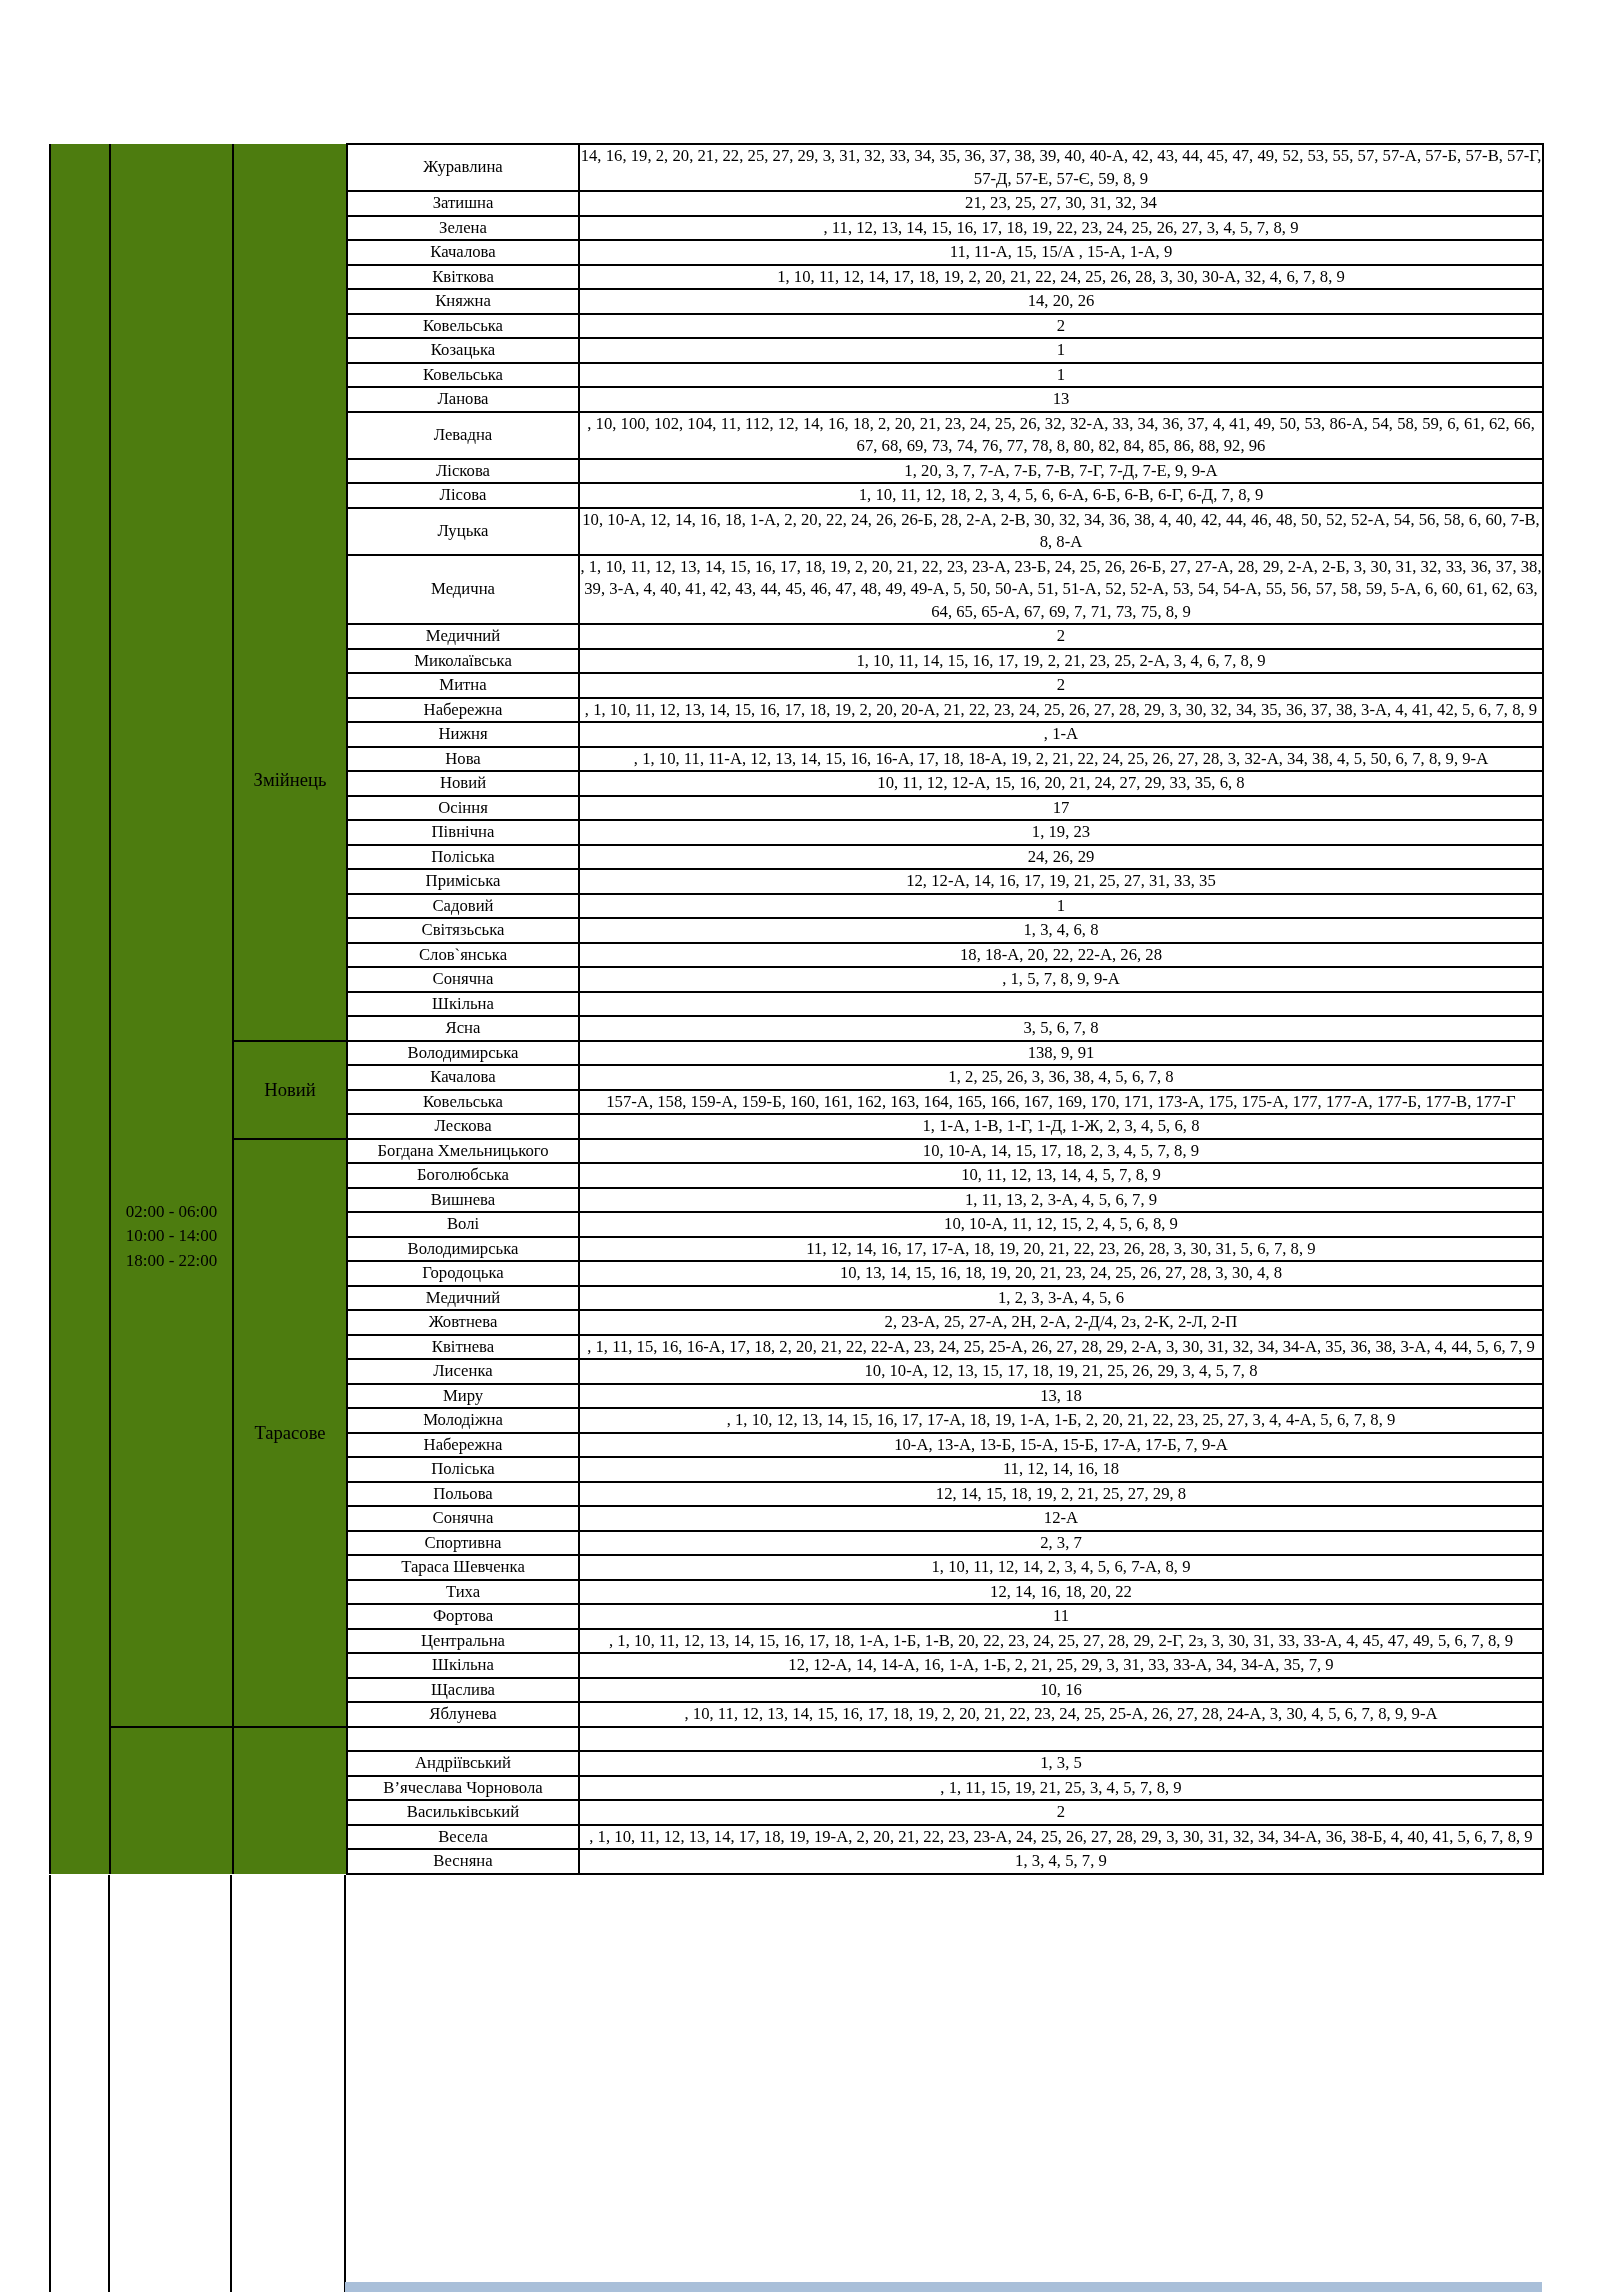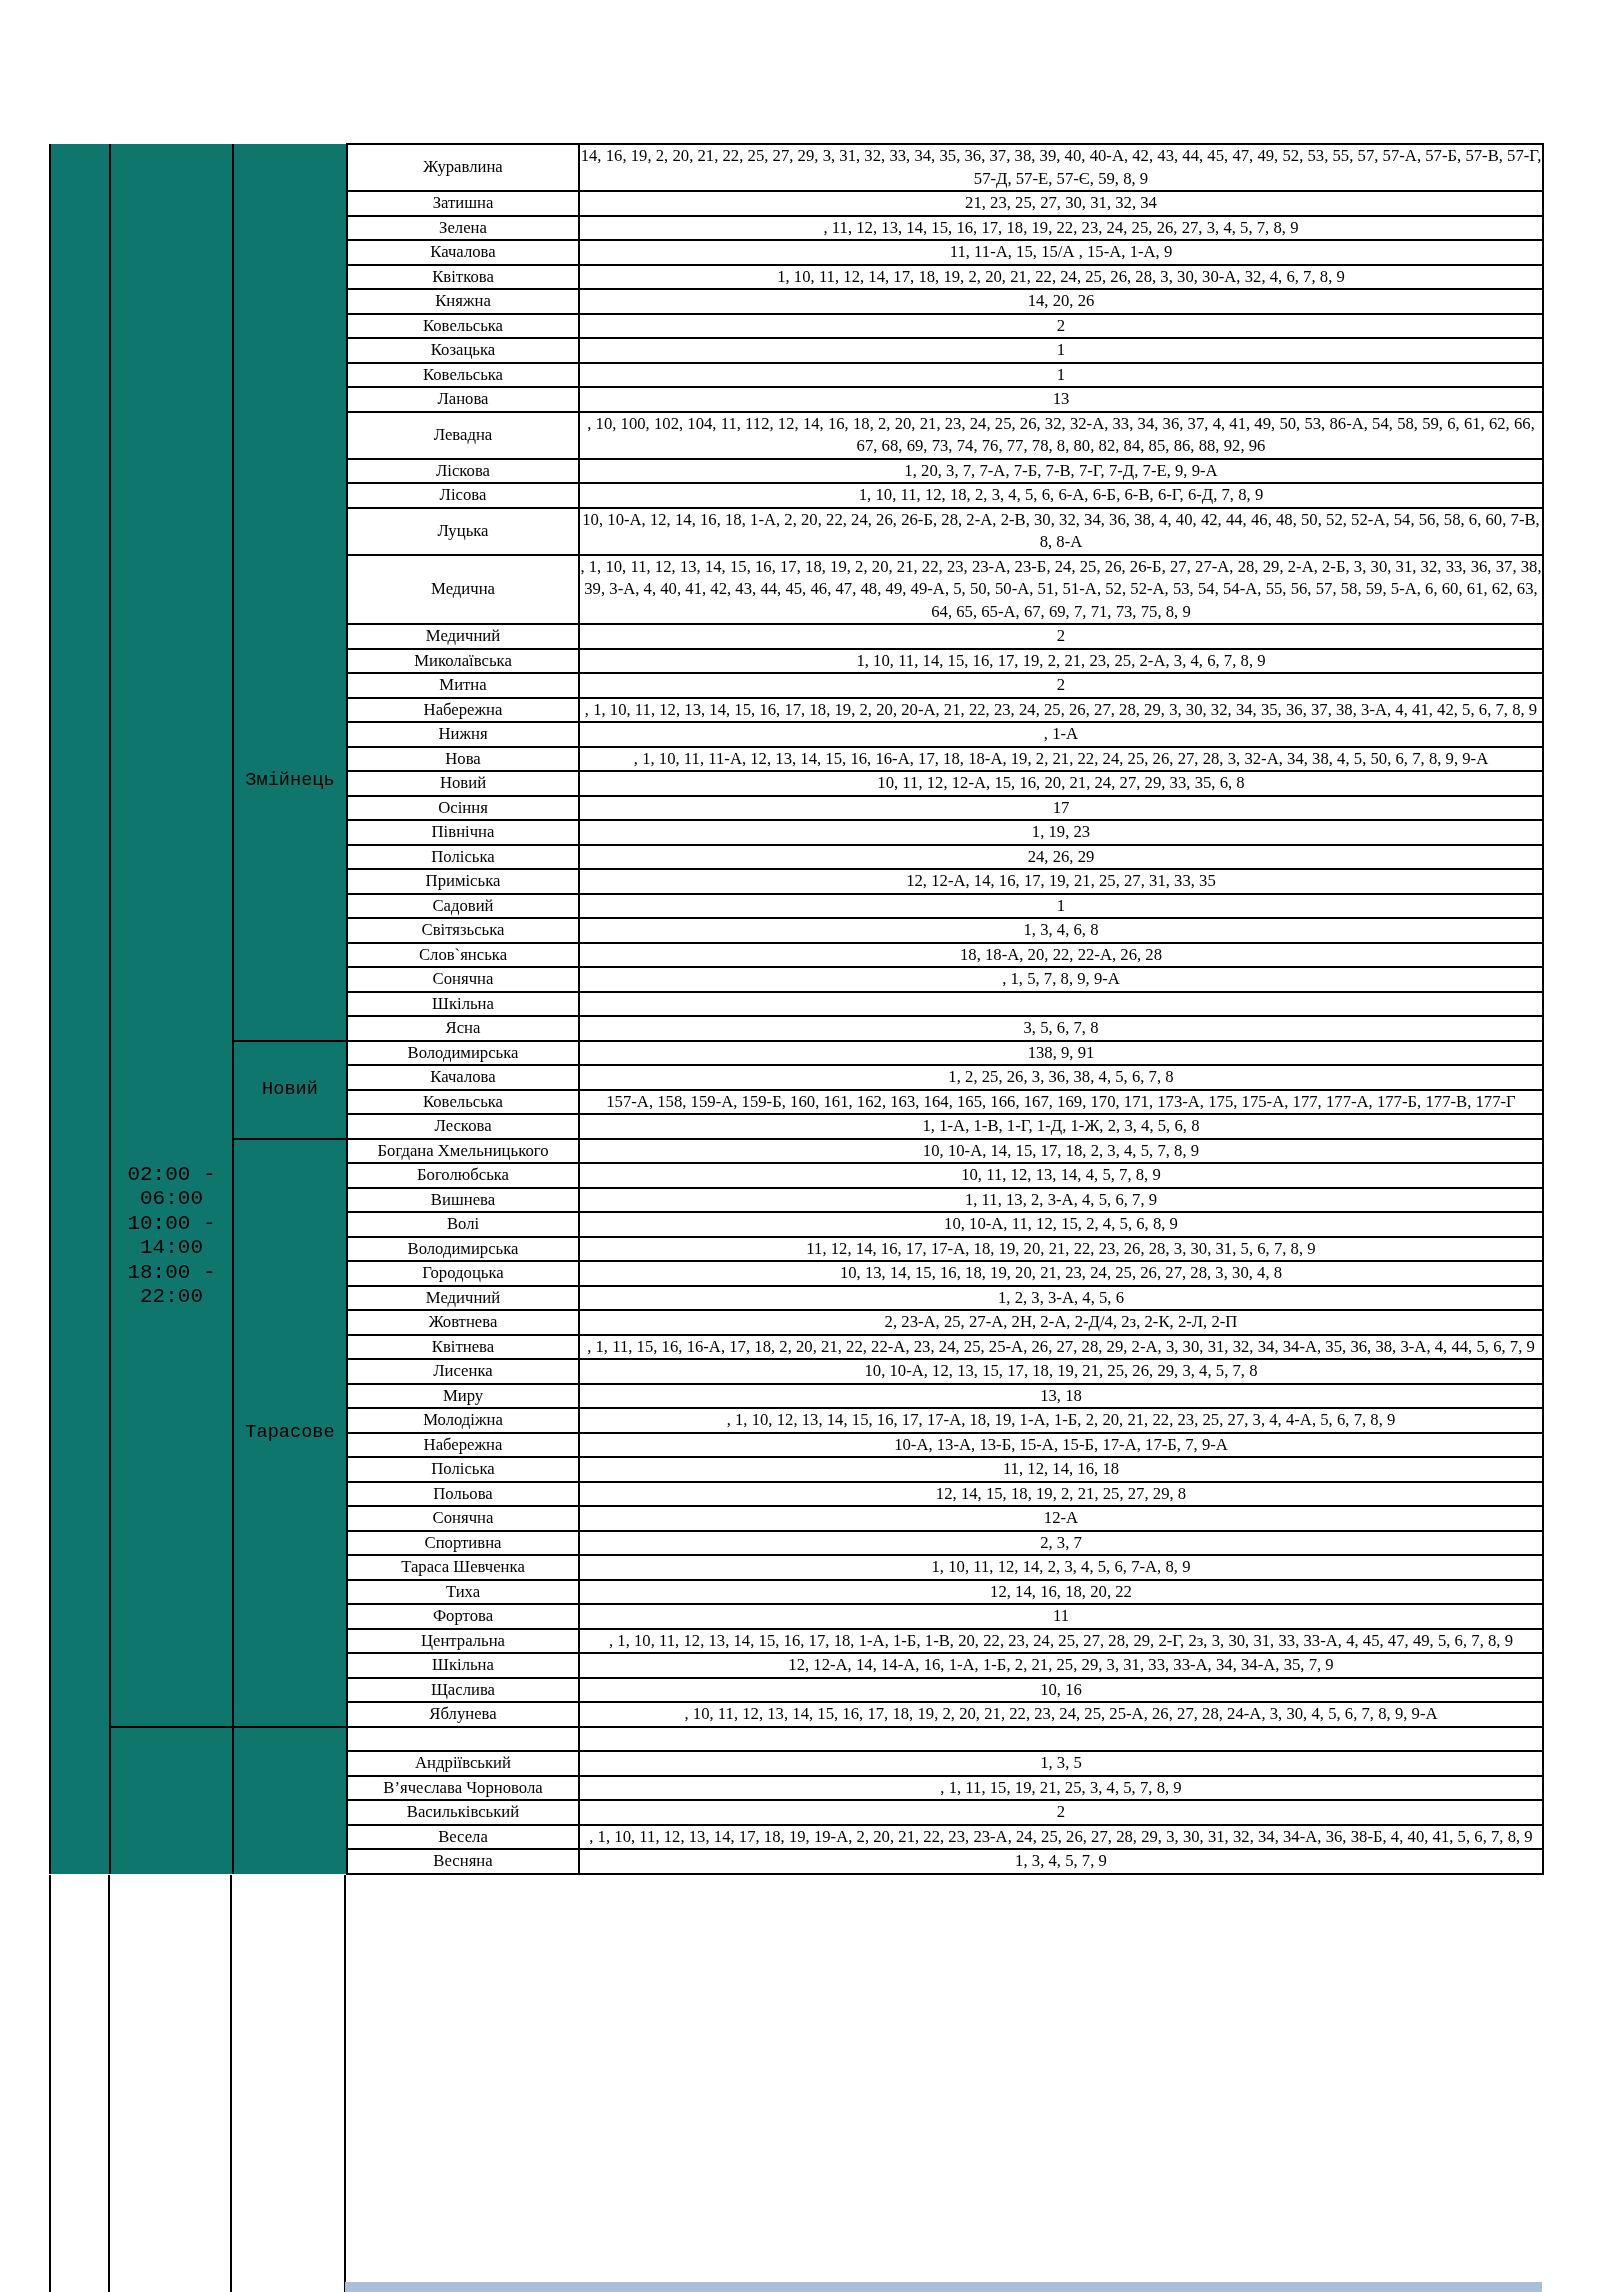--- a/index.html
+++ b/index.html
@@ -2,25 +2,25 @@
 <html><head>
 <meta charset="utf-8">
 <style>
   html,body{margin:0;padding:0;background:#fff;}
   .page{position:relative;width:1621px;height:2293px;background:#fff;overflow:hidden;
         font-family:"Liberation Serif", serif;color:#000;}
   #grid{position:absolute;left:49px;top:143px;width:1493px;border-collapse:collapse;table-layout:fixed;}
   #grid td{border:2px solid #000;vertical-align:middle;padding:0;height:22.5px;}
   td.sname{text-align:center;font-size:16.7px;line-height:22.5px;padding:1px 3.9px;overflow:hidden;}
   td.snums{text-align:center;font-size:16.7px;line-height:22.5px;padding:1px 23.5px;}
-  td.c0,td.c1,td.c2{background:#0f766e;font-family:Liberation Mono, monospace;}
+  td.c0,td.c1,td.c2{background:#4d7c0f;}
   .open-top{border-top:none !important;}
   .open-bottom{border-bottom:none !important;}
   td.time-cell{vertical-align:top;}
-  .time-text{margin-top:603px;text-align:center;font-size:21px;line-height:24.5px;}
+  .time-text{margin-top:603px;text-align:center;font-size:17px;line-height:24.5px;}
   td.c2{text-align:center;font-size:18.6px;}
   td.zmi-cell{vertical-align:top;}
   td.zmi-cell .slabel{margin-top:377px;}
   .ext{position:absolute;width:2px;background:#000;top:2058px;height:234px;}
   .e1{left:49px}.e2{left:108px}.e3{left:230px}.e4{left:344px}
   .bottom-strip{position:absolute;left:345px;top:2282px;width:1197px;height:10.8px;background:#a9bfd9;}
 </style>
 </head>
 <body>
 

